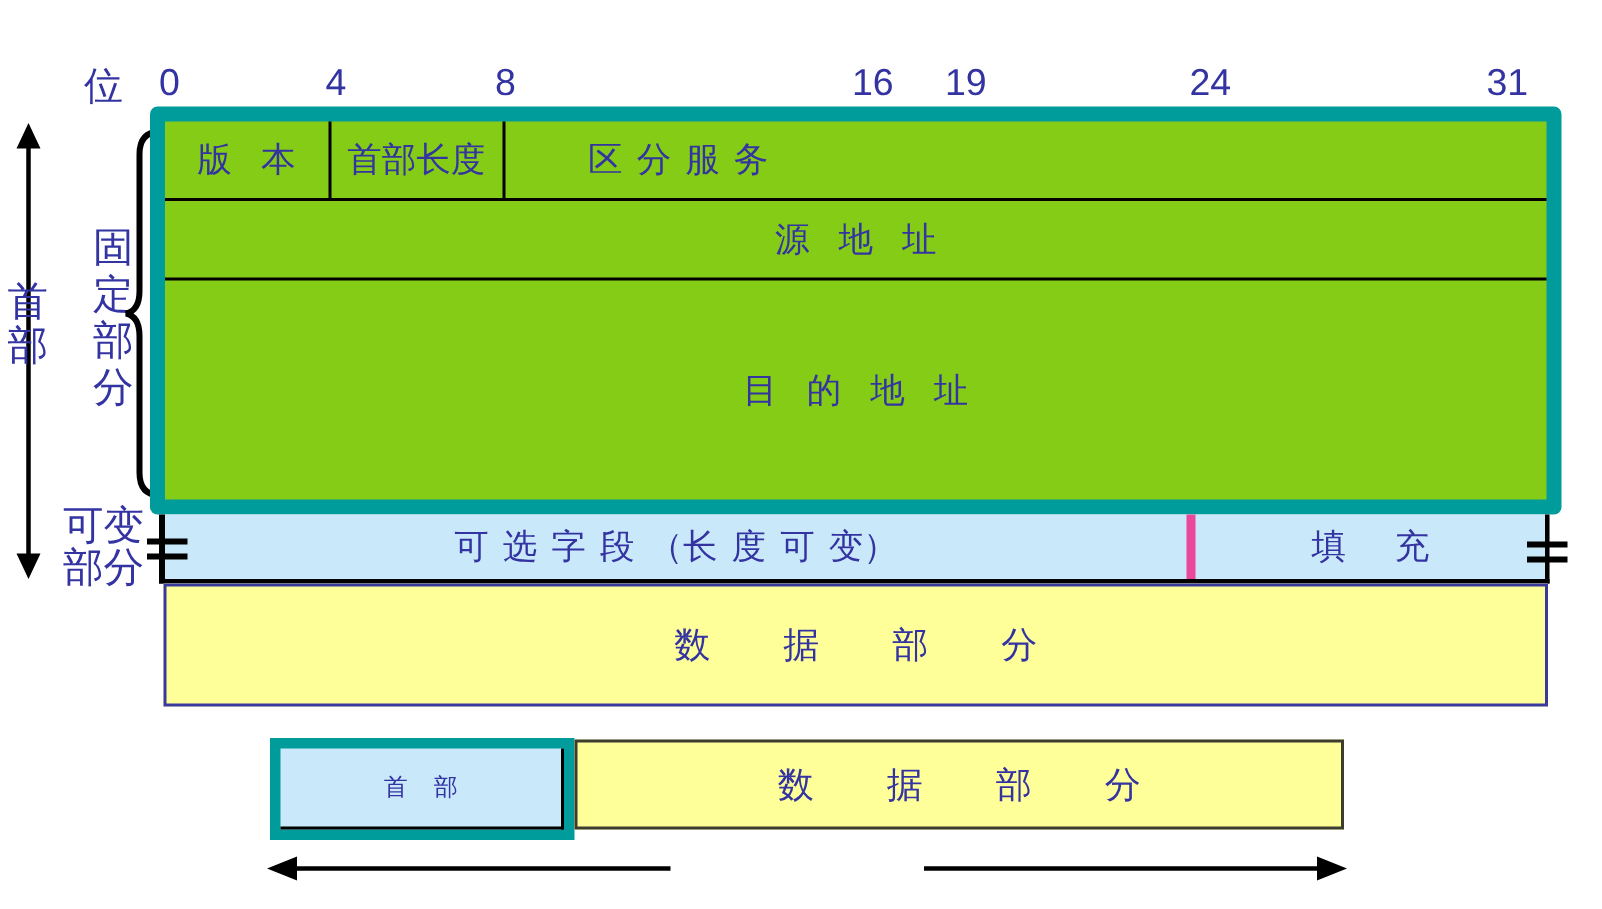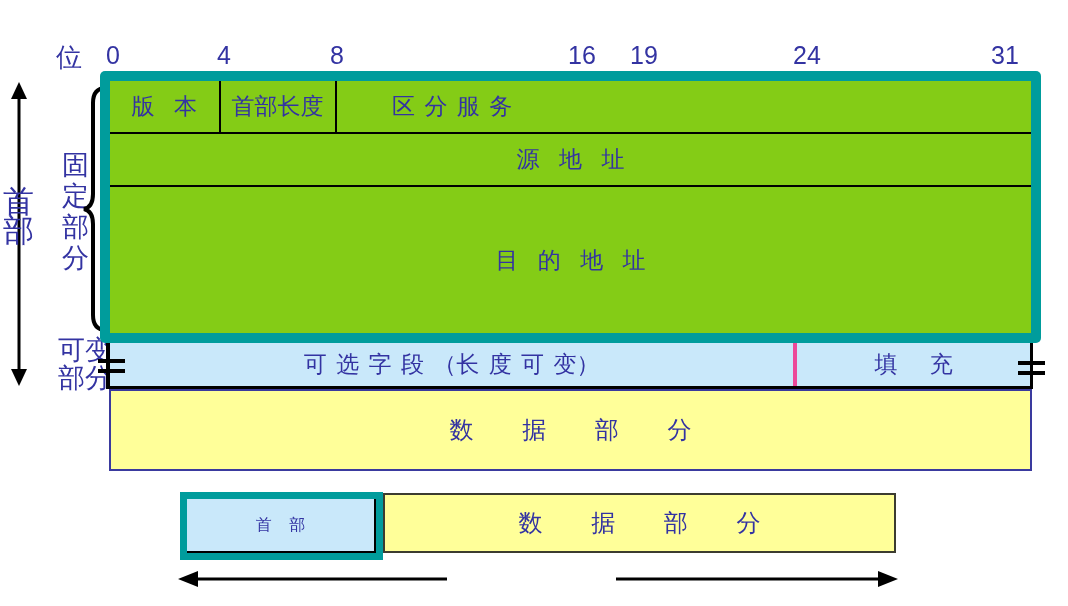--- a/index.html
+++ b/index.html
@@ -34,45 +34,45 @@
   
   .sp-s{word-spacing:3px}.sp-m{word-spacing:13px}
   .sp-l{word-spacing:26px}.sp-xl{word-spacing:42px}
   
   .variable-row{
     position:absolute; left:106px; top:343px; width:927px; height:46px;
     background:#C9E8FA; display:flex; box-sizing:border-box;
     border-left:4px solid #000; border-right:3px solid #000; border-bottom:3px solid #000;
   }
   .vcell{display:flex; align-items:center; justify-content:center; font-size:23px; box-sizing:border-box; white-space:nowrap;}
-  .vopt{width:74.7%; border-right:4px solid #ec4899;}
+  .vopt{width:74.7%; border-right:6px solid #ec4899;}
   .vpad{width:25.3%;text-align:center;}
   
   .data-row{
     position:absolute; left:109px; top:389px; width:923px; height:82px;
     background:#FFFF99; border:2px solid #3A3A9E; box-sizing:border-box;
     display:flex; align-items:center; justify-content:center; font-size:24px; white-space:nowrap;
   }
   
   .break-bar{position:absolute; width:27px; height:4px; background:#000;}
   .bl1{left:98px; top:359px}.bl2{left:98px; top:369px}
   .br1{left:1018px; top:361px}.br2{left:1018px; top:371px}
   
   .header-arrow{position:absolute; left:7px; top:82px;}
   .header-label{
     position:absolute; left:3px; top:187px; width:29px;
-    font-size:31px; line-height:29px; word-break:break-all; text-align:left;
+    font-size:27px; line-height:29px; word-break:break-all; text-align:right;
   }
   .fixed-label{
     position:absolute; left:61px; top:131px; width:29px;
     font-size:27px; line-height:31px; word-break:break-all; text-align:center;margin-top:19px;
   }
   .brace{position:absolute; left:82px; top:86px;}
   .variable-label{
-    position:absolute; left:52px; top:336px; width:66px;
+    position:absolute; left:36px; top:336px; width:66px;
     font-size:27px; line-height:28px; text-align:center; white-space:nowrap;
   }
   
   .dg-header-box{
     position:absolute; left:180px; top:492px; width:203px; height:68px;
     background:#009C9C; padding:7px; box-sizing:border-box;
   }
   .dg-header-inner{
     width:100%; height:100%; background:#C9E8FA; box-sizing:border-box;
     border-right:2px solid #000; border-bottom:2px solid #000;

